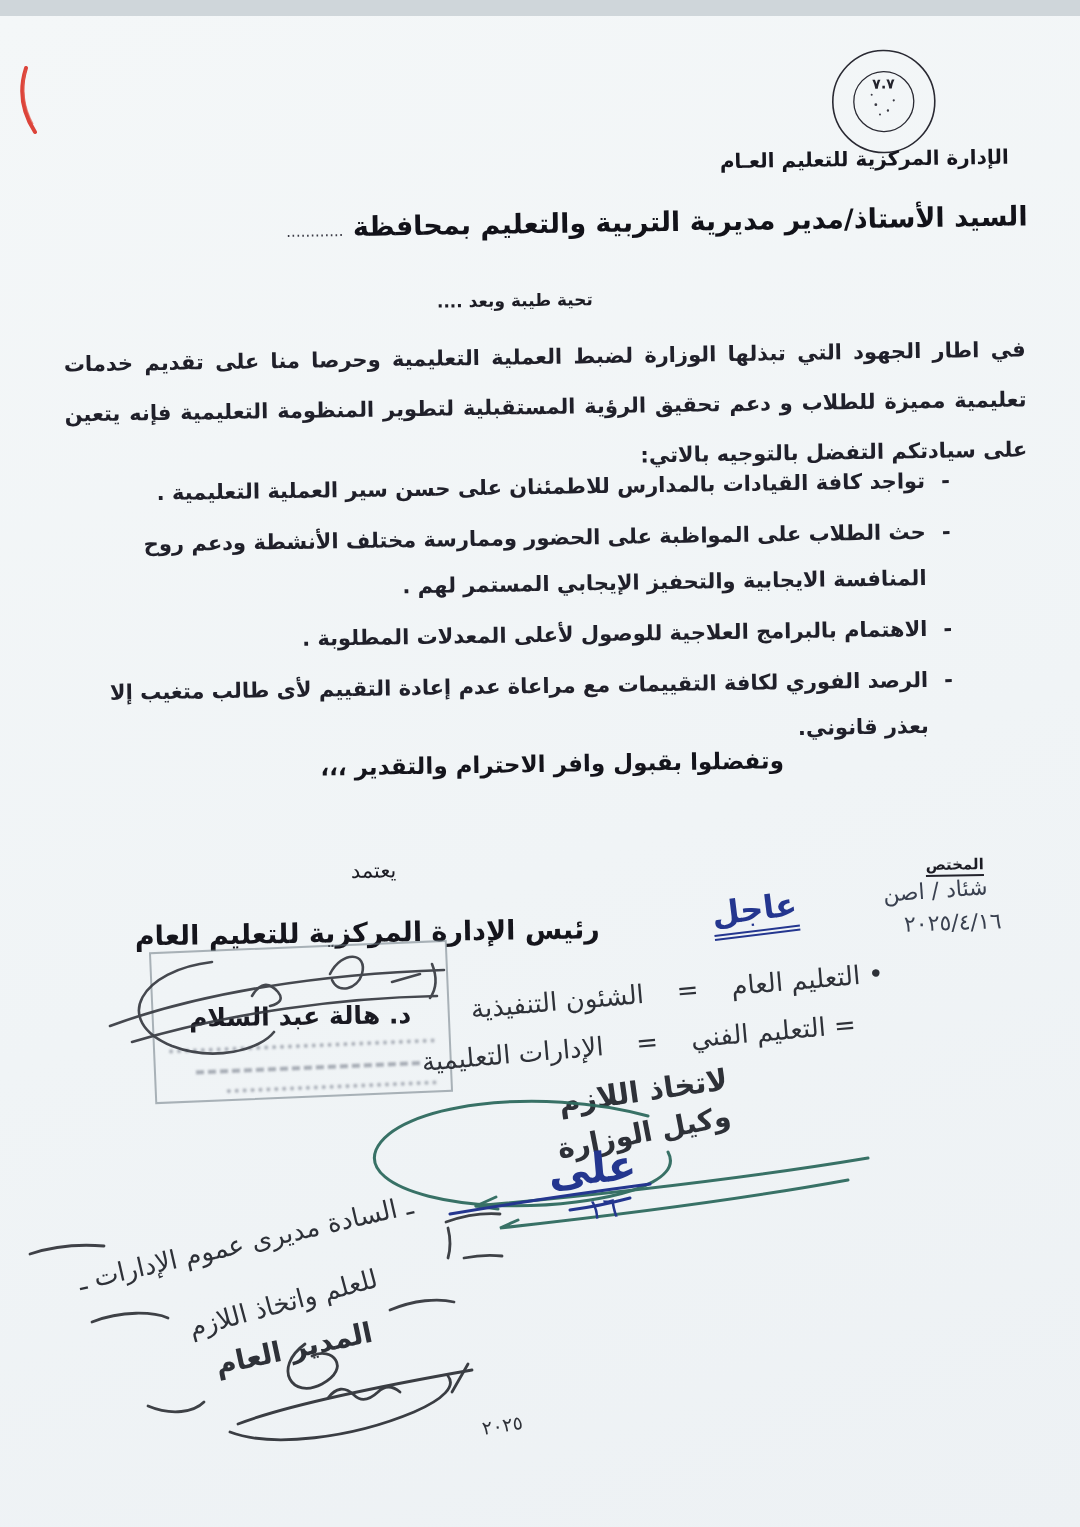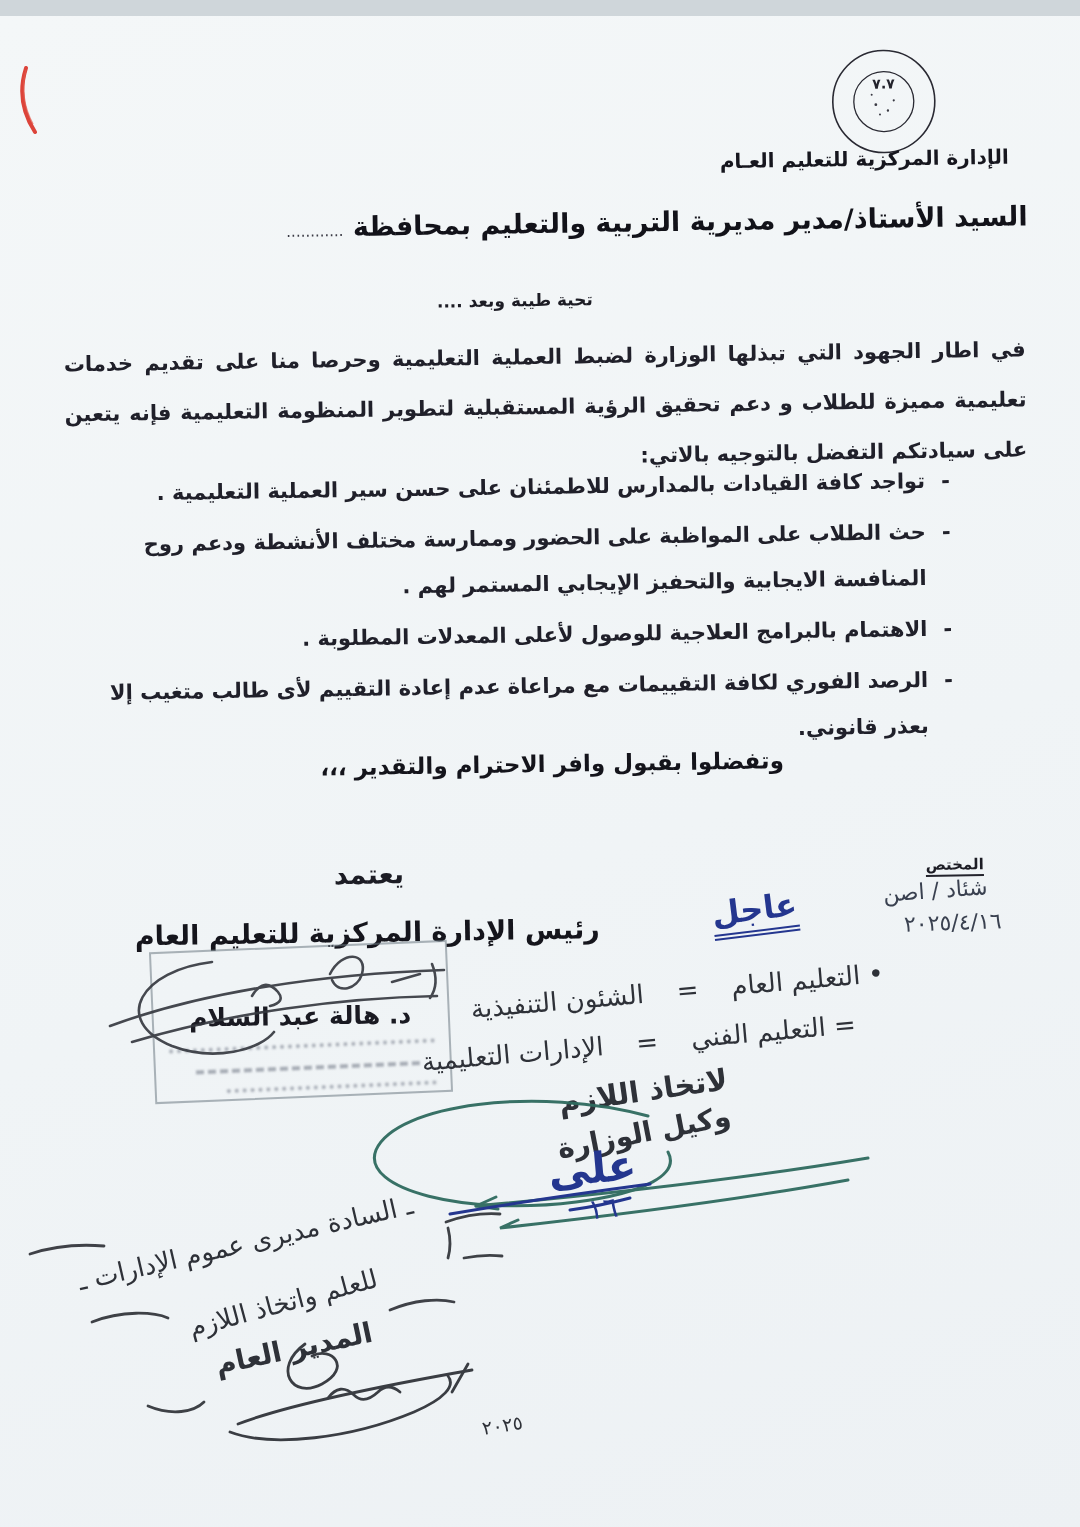--- a/index.html
+++ b/index.html
@@ -18,21 +18,21 @@
   .org-name{position:absolute;top:136px;right:64px;font-size:20px;font-weight:bold;color:#16161e;letter-spacing:.2px;}
   .recipient{position:absolute;top:192px;right:46px;font-size:27px;font-weight:bold;color:#121219;white-space:nowrap;}
   .recipient .dots{font-size:15px;font-weight:normal;letter-spacing:2px;color:#3a3a44;}
   .salutation{position:absolute;top:274px;right:482px;font-size:17px;font-weight:bold;}
   .body-par{position:absolute;top:316px;right:50px;width:962px;font-size:21px;font-weight:bold;line-height:50px;text-align:justify;color:#20202a;}
   .bullets{position:absolute;top:448px;right:128px;width:846px;margin:0;padding:0;list-style:none;font-size:21px;font-weight:bold;line-height:46px;color:#20202a;}
   .bullets li{display:flex;gap:16px;margin-bottom:5px;}
   .bullets .dash{flex:0 0 auto;}
   .bullets .btxt{flex:1 1 auto;text-align:right;}
   .closing{position:absolute;top:735px;left:290px;width:520px;text-align:center;font-size:23px;font-weight:bold;color:#14141b;}
-  .approve{position:absolute;top:840px;left:330px;font-size:27px;font-weight:bold;}
+  .approve{position:absolute;top:840px;left:347px;font-size:21px;font-weight:normal;}
   .approver-title{position:absolute;top:898px;left:130px;font-size:27px;font-weight:bold;color:#15151c;white-space:nowrap;}
   .approver-name{position:absolute;top:982px;left:183px;font-size:25px;font-weight:bold;color:#1a1a22;white-space:nowrap;}
   .specialist{position:absolute;top:846px;right:100px;font-size:15px;font-weight:bold;border-bottom:2px solid #23232c;padding-bottom:1px;text-align:right;}
   
   .stamp{position:absolute;top:930px;left:152px;width:298px;height:152px;border:2px solid rgba(110,122,132,.55);transform:rotate(-2.4deg);}
   .stamp .noise1,.stamp .noise2,.stamp .noise3{position:absolute;left:14px;right:14px;border-top:4px dotted rgba(55,62,82,.40);filter:blur(1.2px);}
   .stamp .noise1{top:96px;}
   .stamp .noise2{top:118px;left:40px;right:30px;border-top-style:dashed;}
   .stamp .noise3{top:138px;left:70px;}
   

